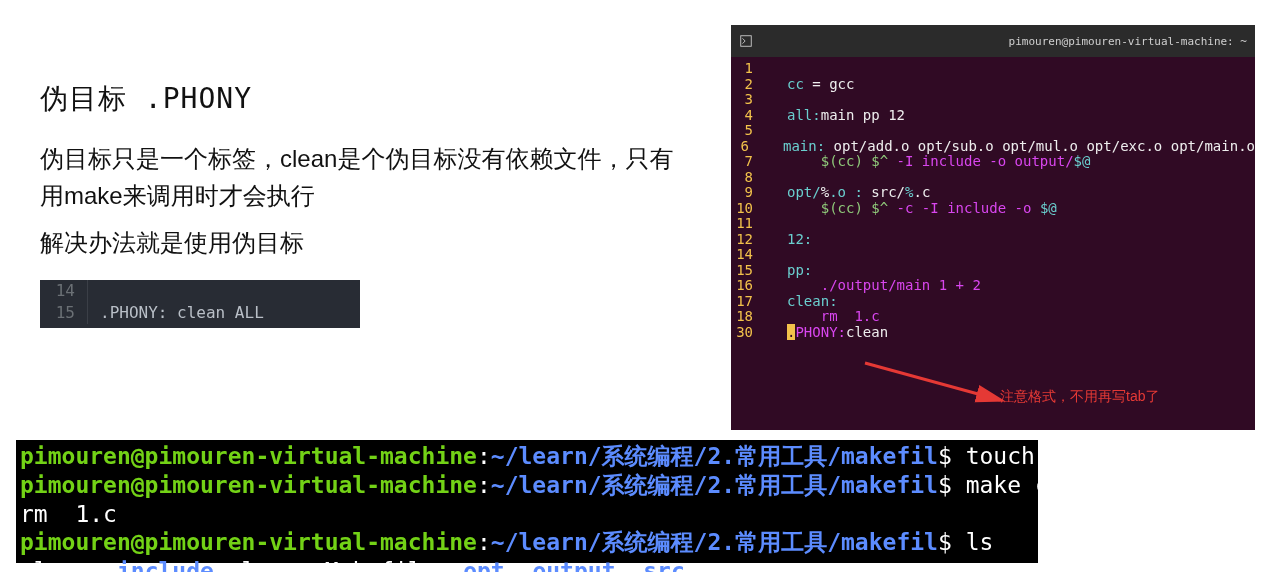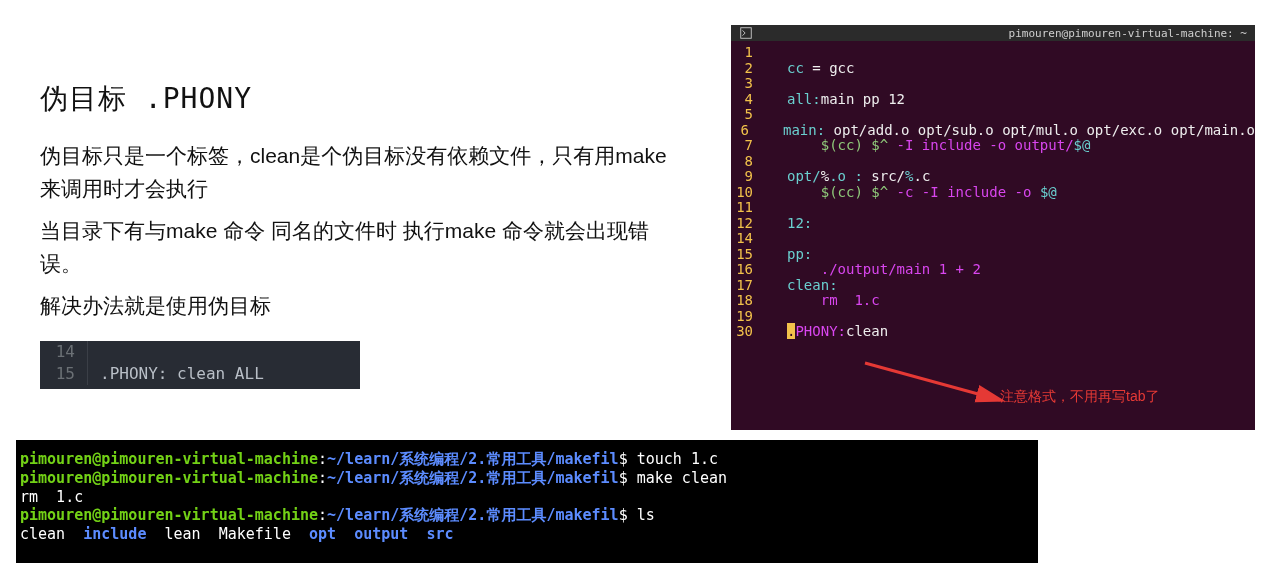--- a/index.html
+++ b/index.html
@@ -1,50 +1,49 @@
 <!DOCTYPE html>
 <html><head>
   <meta charset="utf-8">
   <style>
     * { margin:0; padding:0; box-sizing:border-box; }
     body { width:1283px; height:572px; background:#fff; font-family:"Microsoft YaHei",Arial,sans-serif; position:relative; }
     .left-col { position:absolute; left:40px; top:80px; width:640px; }
     .h-title { font-size:28px; color:#111; margin-bottom:22px; font-family:"Microsoft YaHei",monospace; letter-spacing:1px; }
-    .para { font-size:21px; color:#111; line-height:1.55; margin-bottom:10px; }
+    .para { font-size:24px; color:#111; line-height:1.55; margin-bottom:10px; }
     .small-code-box { background:#282c34; margin-top:18px; width:320px; padding:0 0 4px 0; }
     .small-code-line { display:flex; align-items:center; font-family:Consolas,monospace; font-size:16px; color:#b9bfc7; }
     .small-code-gutter { width:48px; text-align:right; padding-right:12px; color:#6b7075; border-right:1px solid #3b3f47; line-height:22px; }
     .small-code-txt { padding-left:12px; line-height:22px; }
     .editor-block { position:absolute; left:731px; top:25px; width:524px; height:405px; background:#300a24; font-family:Consolas,"DejaVu Sans Mono",monospace; font-size:14px; }
-    .editor-titlebar { height:16px; background:#2b2b2b; display:flex; align-items:center; justify-content:space-between; color:#cfcfcf; font-size:11px; padding:0 8px; }
+    .editor-titlebar { height:32px; background:#2b2b2b; display:flex; align-items:center; justify-content:space-between; color:#cfcfcf; font-size:11px; padding:0 8px; }
     .tb-icon { width:14px; height:14px; fill:#cfcfcf; }
     .editor-body { padding:4px 0 0 0; }
     .eline { display:flex; line-height:15.5px; font-size:14px; }
     .egut { width:28px; text-align:right; color:#f2c24b; padding-right:6px; user-select:none; }
     .ecode { white-space:pre;margin-left:28px; }
     .c-white { color:#eee; }
     .c-cyan { color:#6acfcf; }
     .c-orange { color:#d946ef; }
     .c-green  { color:#8fc97a; }
     .cursor-block { background:#f2c24b; color:#300a24; }
     .red-note { position:absolute; left:1000px; top:388px; color:#e53935; font-size:14px; font-family:"Microsoft YaHei",sans-serif; }
     .arrow { position:absolute; left:860px; top:358px; }
-    .terminal { position:absolute; left:16px; top:440px; width:1022px; height:123px; background:#000; font-family:Consolas,"DejaVu Sans Mono",monospace; font-size:15px; color:#fff; padding:10px 4px; line-height:1.25; }
+    .terminal { position:absolute; left:16px; top:440px; width:1022px; height:123px; background:#000; font-family:Consolas,"DejaVu Sans Mono",monospace; font-size:23px; color:#fff; padding:2px 4px; line-height:1.25; }
     .tline { white-space:pre; }
     .t-green { color:#73d216; font-weight:bold; }
     .t-blue  { color:#5c8cff; font-weight:bold; }
     .t-white { color:#fff; }
   </style>
 </head>
 <body>
 
 <div class="left-col">
   <div class="h-title">伪目标  .PHONY</div>
   <div class="para">伪目标只是一个标签，clean是个伪目标没有依赖文件，只有用make来调用时才会执行</div>
-  <div class="para">当目录下有与make 命令 同名的文件时 执行make 命令就会出现错误。</div>
   <div class="para">解决办法就是使用伪目标</div>
 
   <div class="small-code-box">
     <div class="small-code-line">
       <div class="small-code-gutter">14</div>
       <div class="small-code-txt"></div>
     </div>
     <div class="small-code-line">
       <div class="small-code-gutter">15</div>
       <div class="small-code-txt">.PHONY: clean ALL</div>
@@ -123,24 +122,20 @@
       </div>
     <div class="eline">
         <div class="egut">17</div>
         <div class="ecode"><span class="c-cyan">clean:</span></div>
       </div>
     <div class="eline">
         <div class="egut">18</div>
         <div class="ecode"><span class="c-orange">    rm  1.c</span></div>
       </div>
     <div class="eline">
-        <div class="egut">19</div>
-        <div class="ecode"></div>
-      </div>
-    <div class="eline">
         <div class="egut">30</div>
         <div class="ecode"><span class="cursor-block">.</span><span class="c-orange">PHONY:</span><span class="c-white">clean</span></div>
       </div>
   </div>
 </div>
 
 <svg class="arrow" width="160" height="60">
   <defs>
       <marker id="ah" markerWidth="10" markerHeight="10" refX="8" refY="3" orient="auto">
         <path d="M0,0 L10,3 L0,6 Z" fill="#e53935"></path>

